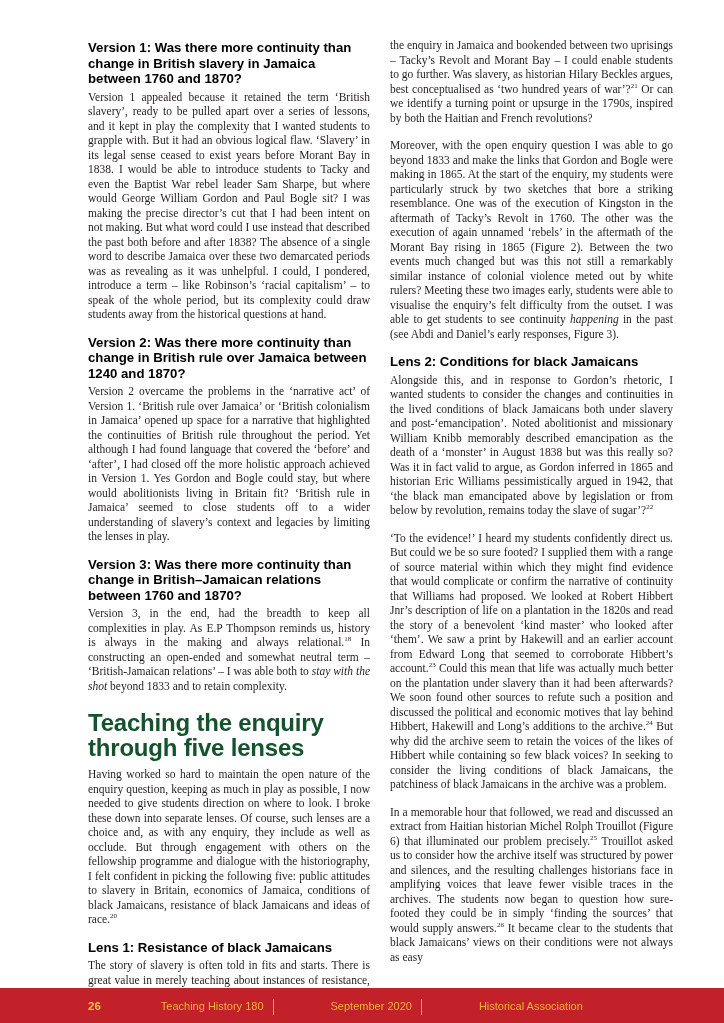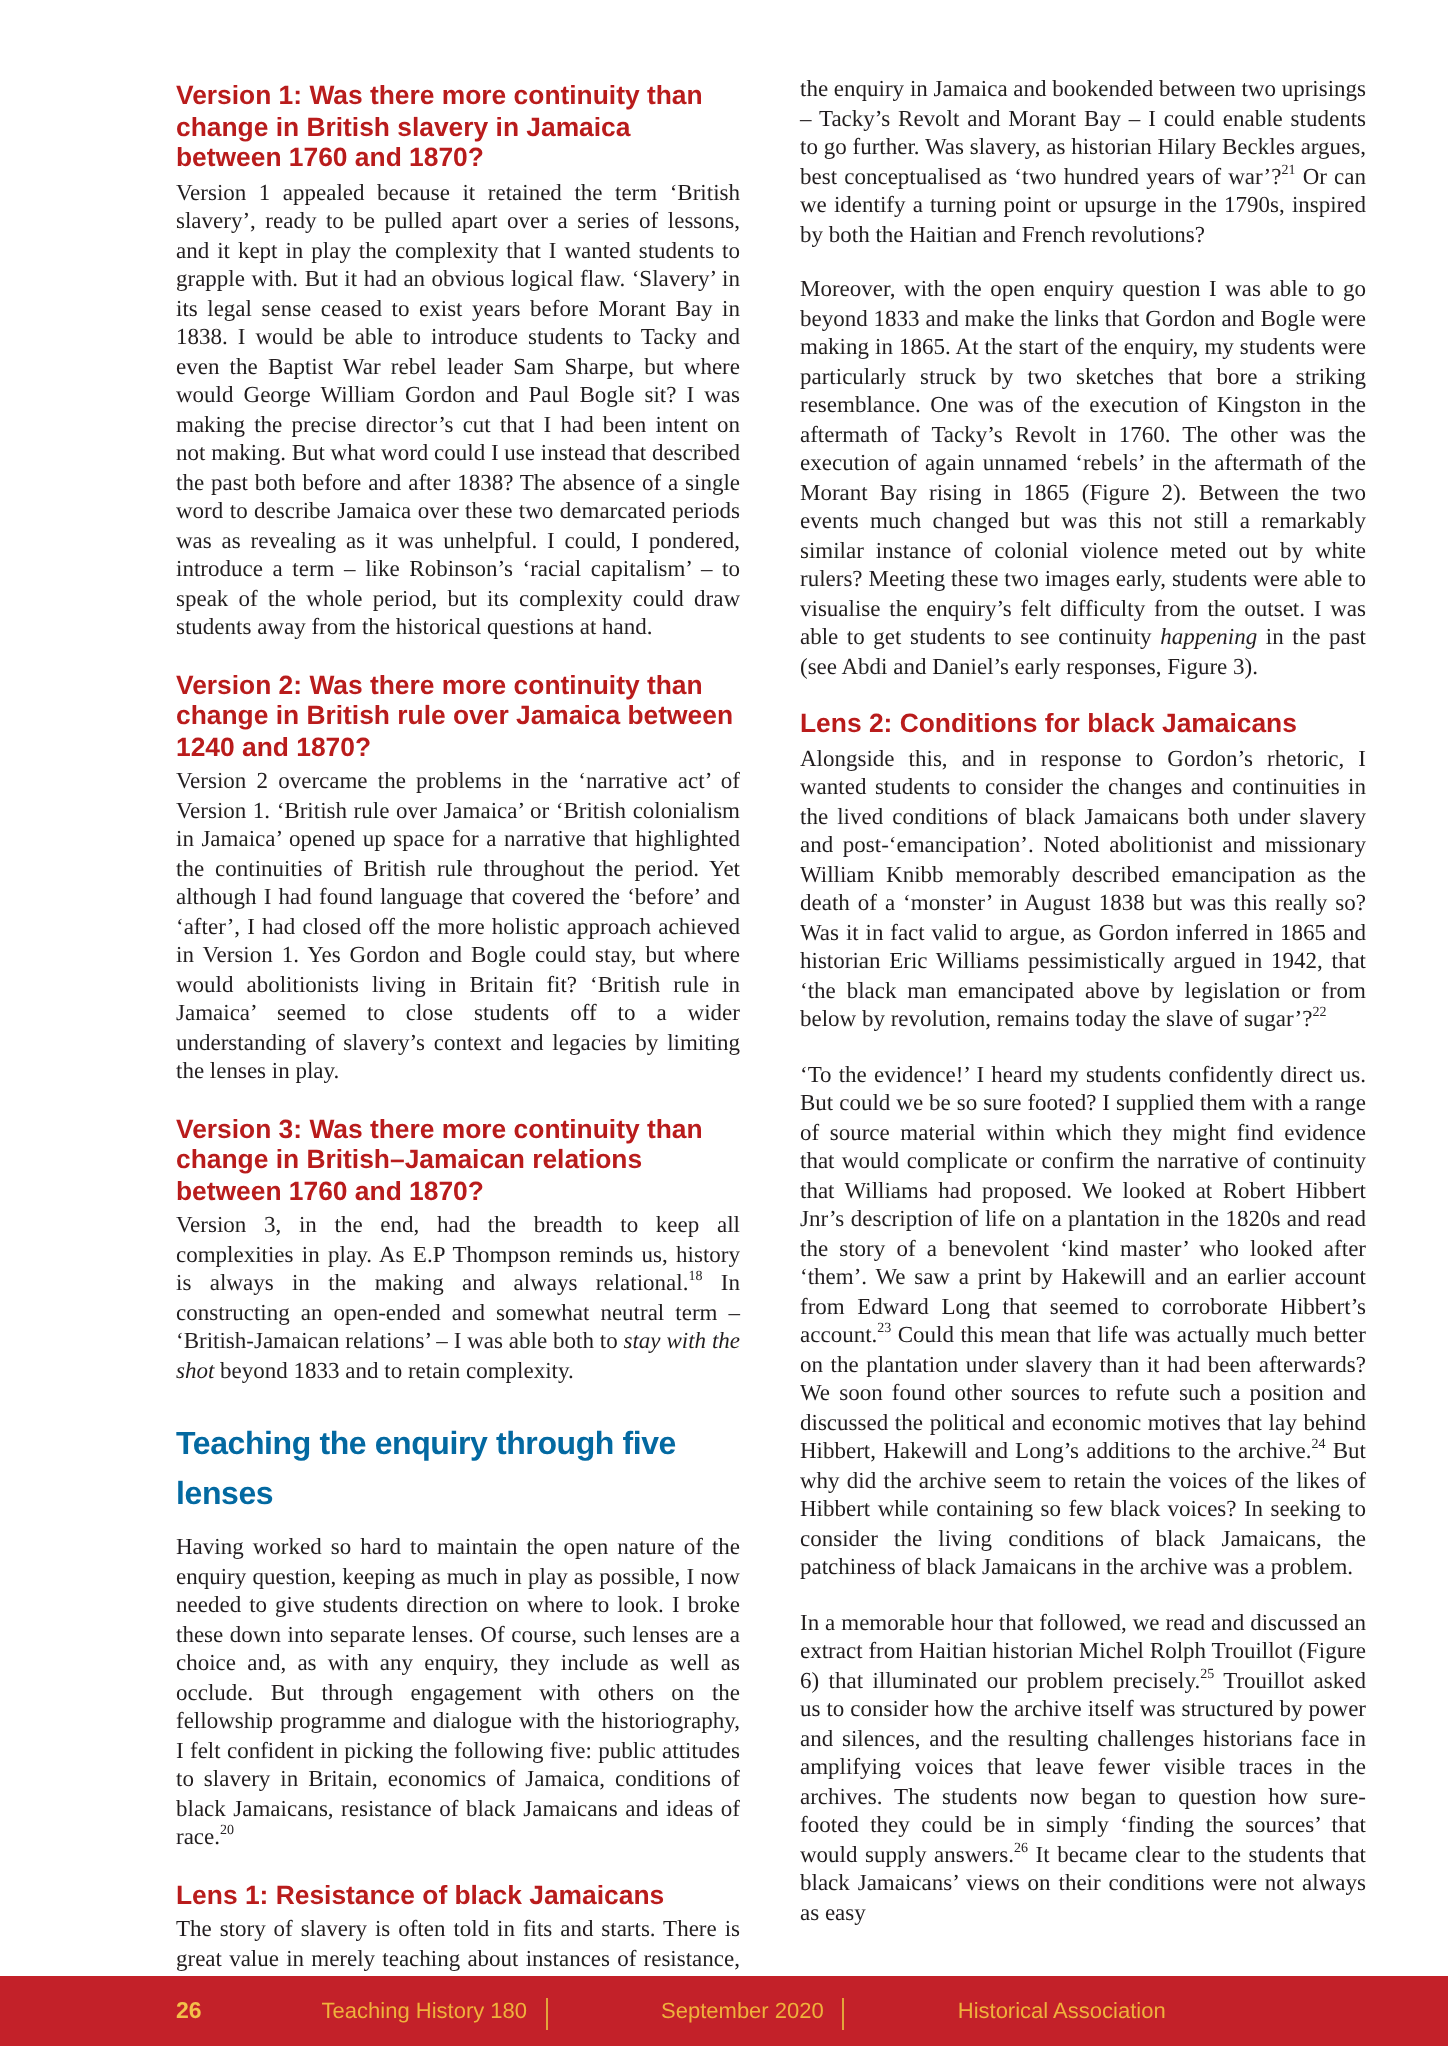--- a/index.html
+++ b/index.html
@@ -9,21 +9,21 @@
     position: relative;
     overflow: hidden;
     font-family: "Liberation Serif", serif;
   }
   .page { position: absolute; inset: 0; }
   .col {
     position: absolute;
     top: 38px;
   }
   .col-left  { left: 88px;  width: 282px; }
-  .col-right { left: 400px; width: 283px; }
+  .col-right { left: 390px; width: 283px; }
 
   .para {
     font-family: "Liberation Serif", serif;
     font-size: 11.5px;
     line-height: 14.5px;
     color: #221e1f;
     text-align: justify;
     margin: 0 0 13px 0;
   }
   .para em { font-style: italic; }
@@ -31,31 +31,31 @@
     font-size: 7px;
     line-height: 0;
     vertical-align: super;
   }
 
   .subheading {
     font-family: "Liberation Sans", sans-serif;
     font-weight: bold;
     font-size: 13.2px;
     line-height: 15.5px;
-    color: #b91c1c;
+    color: #000000;
     margin: 12px 0 3px 0;
   }
   .col > .subheading:first-child { margin-top: 2px; }
 
   .title {
     font-family: "Liberation Sans", sans-serif;
     font-weight: bold;
-    font-size: 16px;
+    font-size: 24px;
     line-height: 25px;
-    color: #0369a1;
+    color: #14532d;
     margin: 17px 0 7px 0;
     letter-spacing: -0.2px;
   }
 
   .footer {
     position: absolute;
     left: 0; right: 0; bottom: 0;
     height: 35px;
     background: #c32129;
     display: flex;

